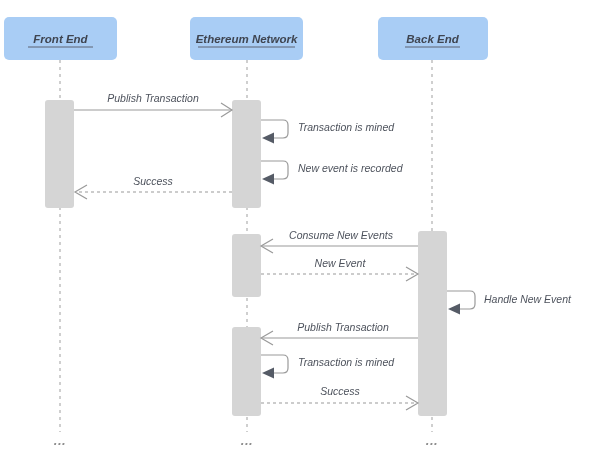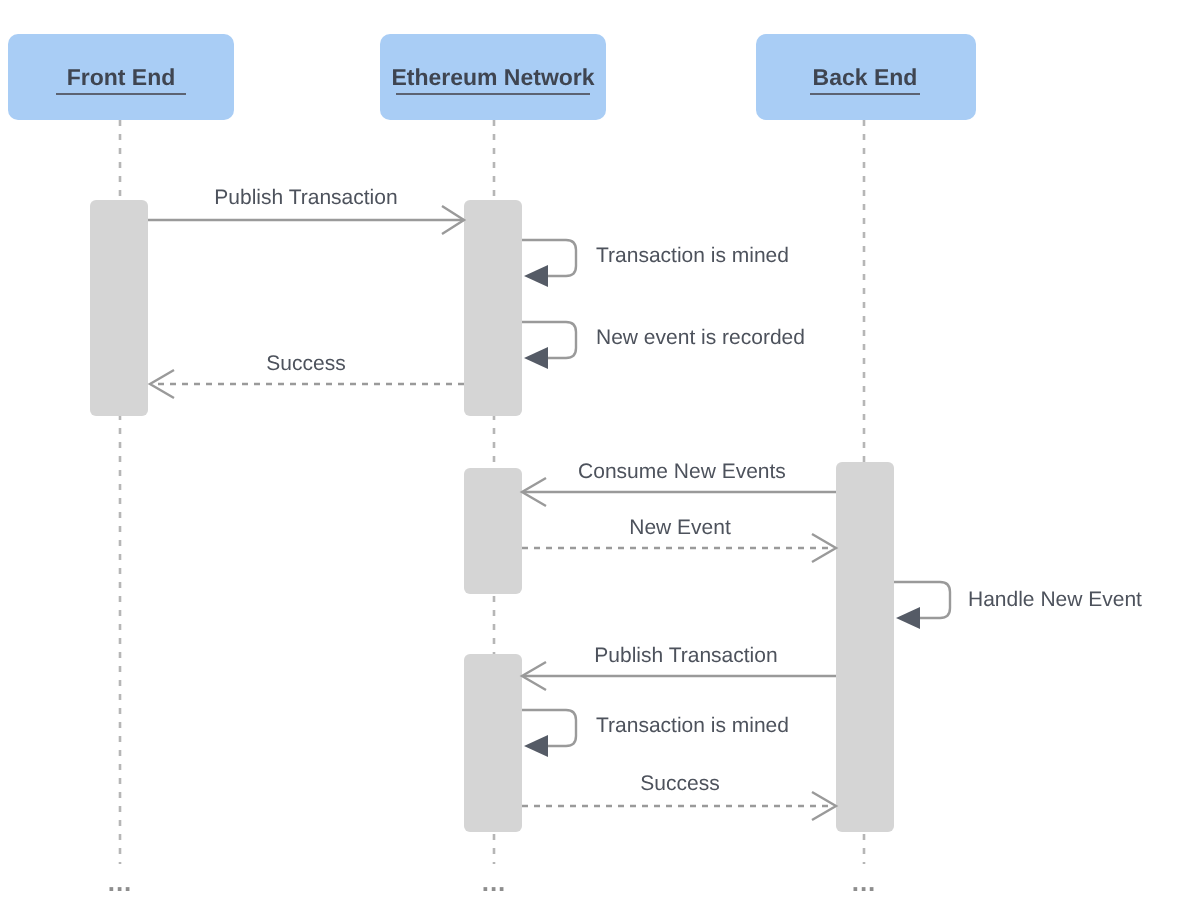--- a/index.html
+++ b/index.html
@@ -11,20 +11,21 @@
     width: 600px;
     height: 460px;
     font-family: "Liberation Sans", sans-serif;
     overflow: hidden;
   }
   #diagram-root {
     position: relative;
     width: 600px;
     height: 460px;
     background: #ffffff;
+    font-style: italic;
   }
   svg.seq-canvas {
     position: absolute;
     left: 0;
     top: 0;
     width: 600px;
     height: 460px;
     display: block;
   }
   .participant-box {

